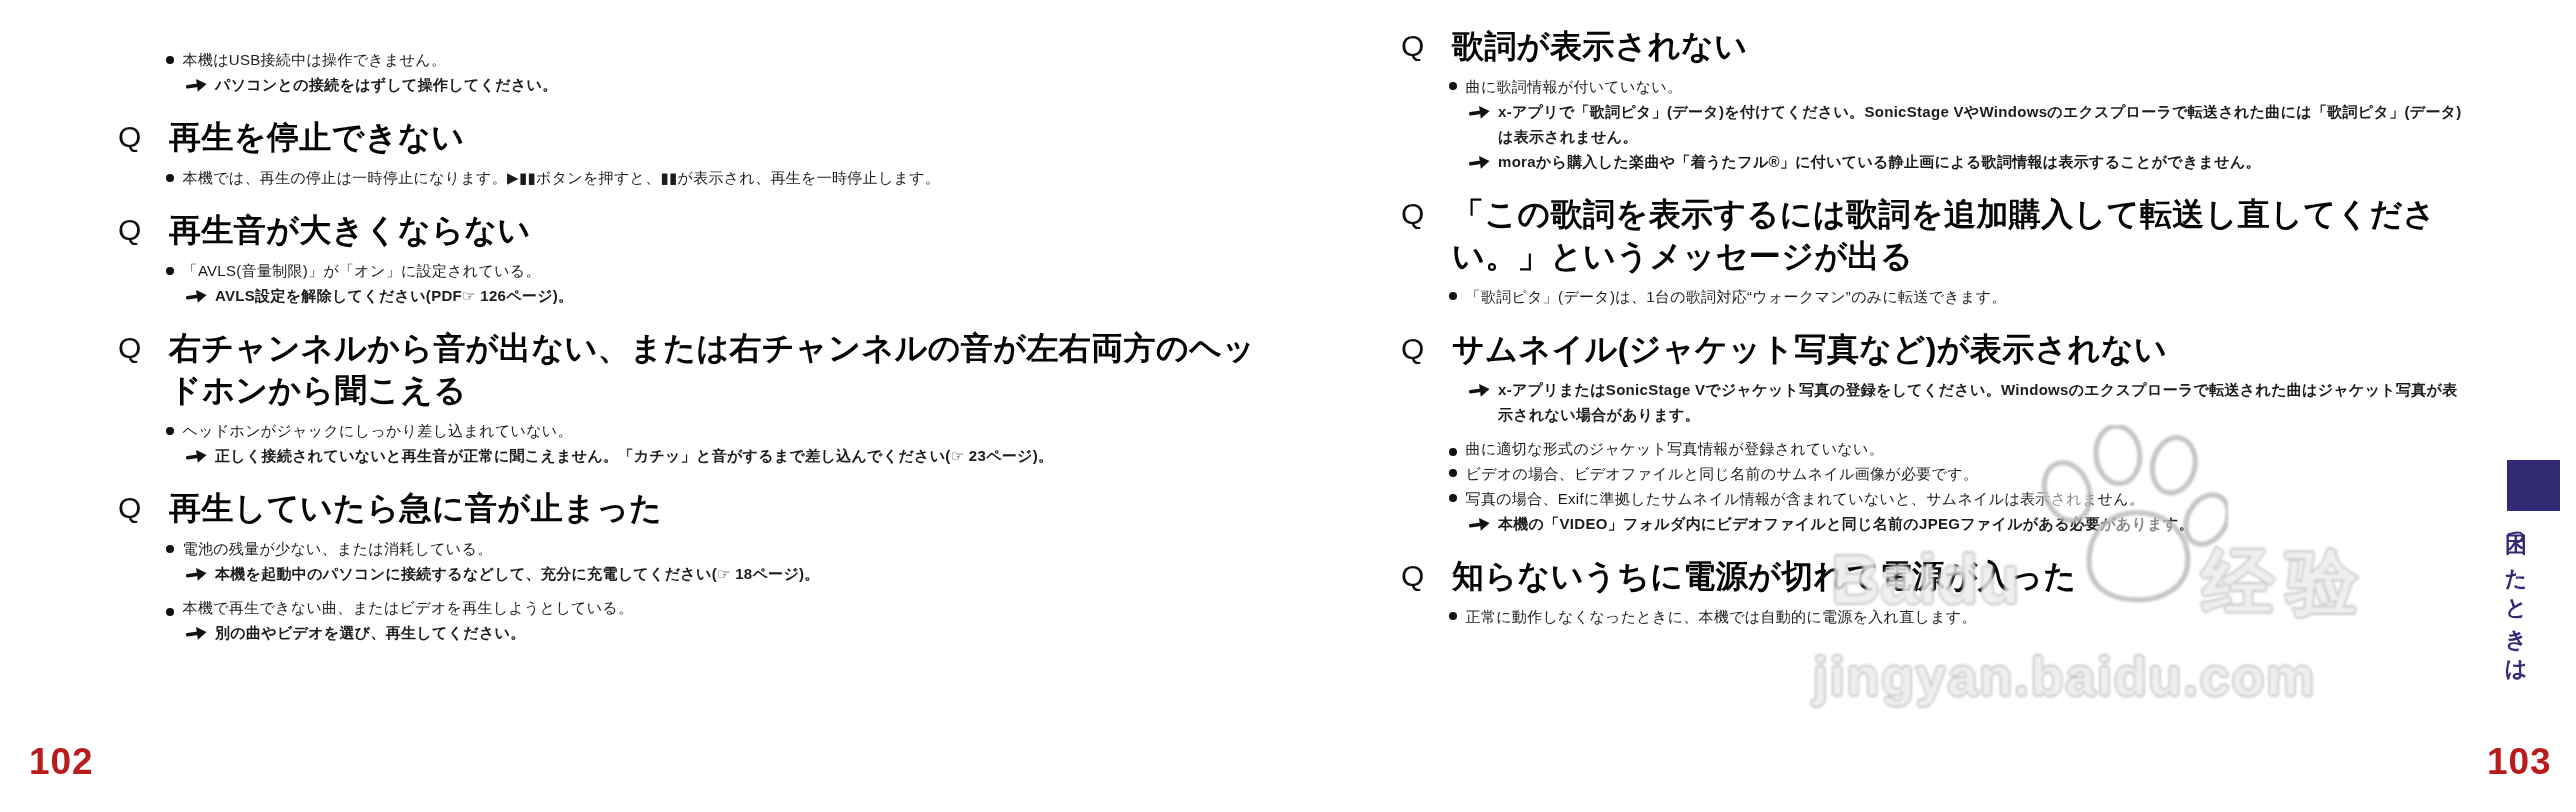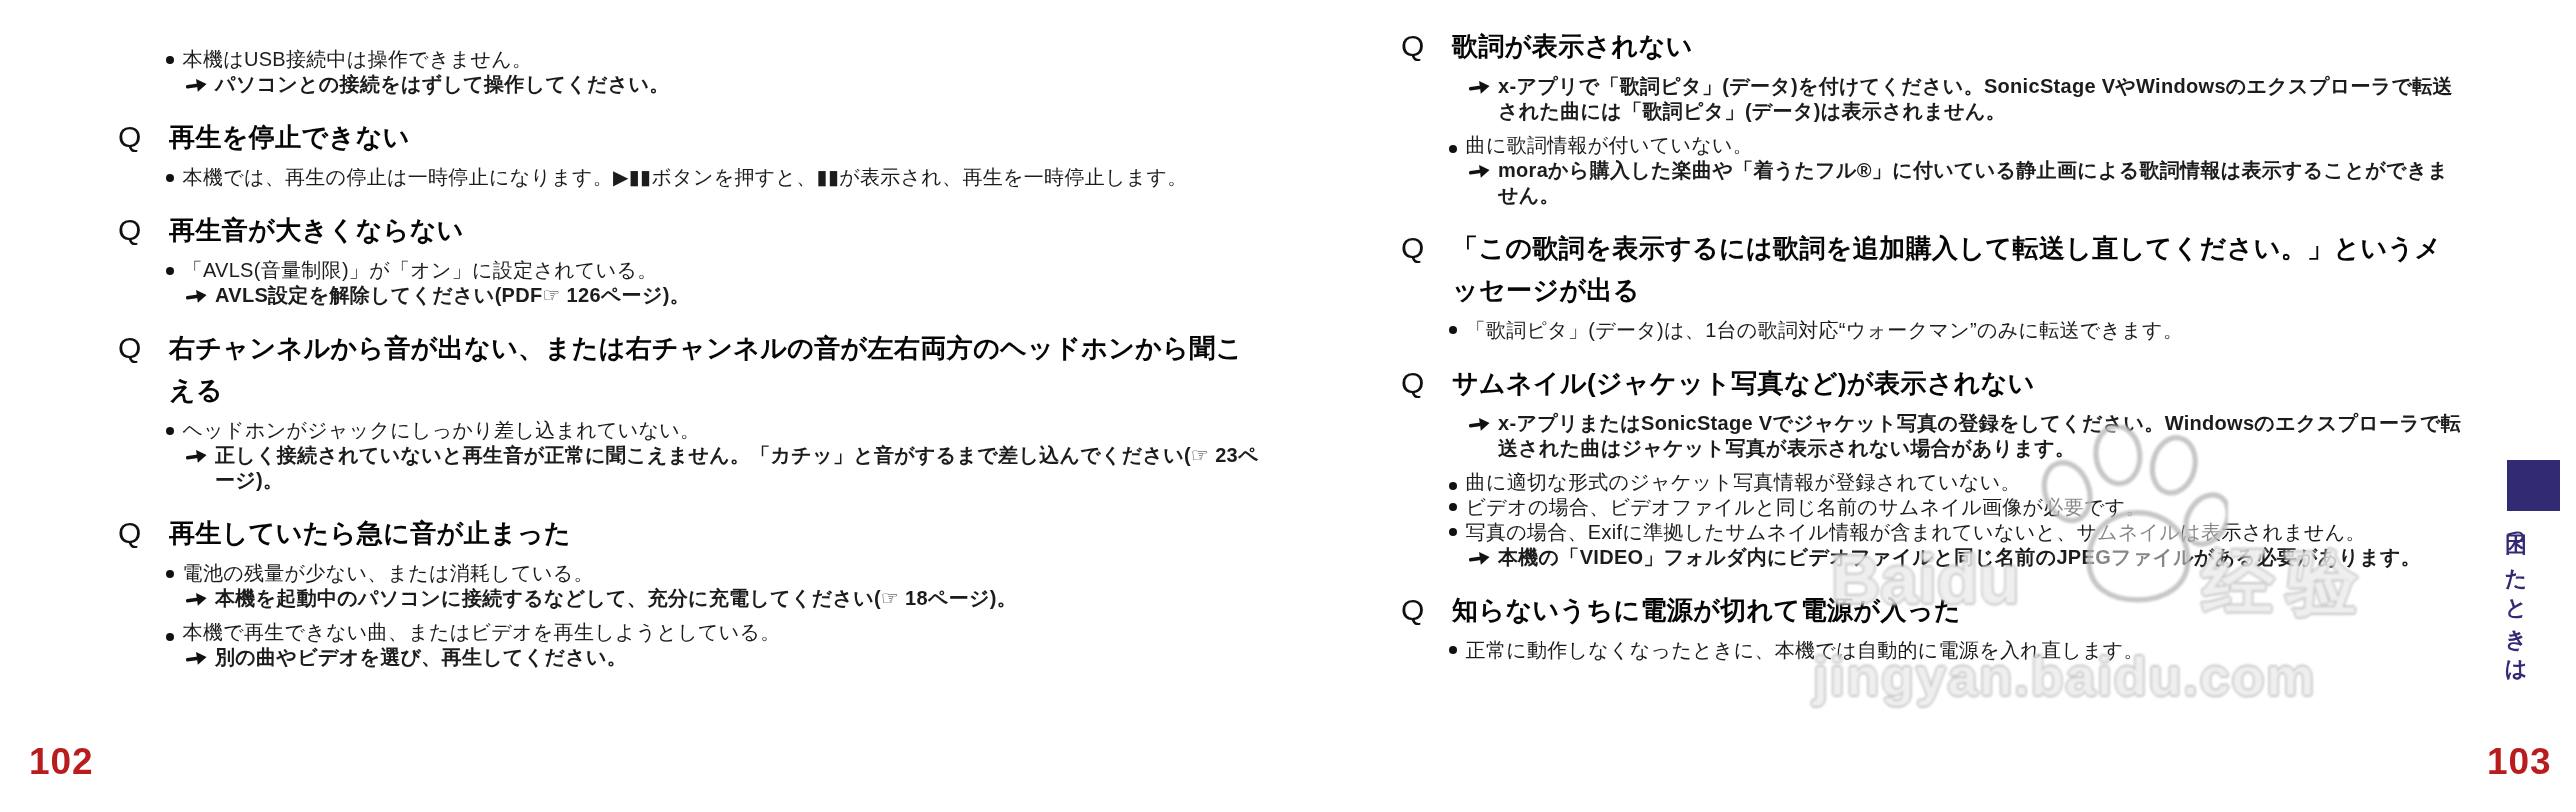--- a/index.html
+++ b/index.html
@@ -12,36 +12,36 @@
   .page-left{left:118px;top:47px;width:1145px;}
   .page-right{left:1401px;top:24.5px;width:1062px;}
 
   .qa-block{position:relative;}
   .q-row{display:flex;align-items:flex-start;margin:19px 0 7px 0;}
   .page-right .qa-block:first-child .q-row{margin-top:0;}
   .q-mark{
     flex:0 0 51px;font-size:30px;line-height:42px;font-weight:400;color:#101010;
   }
   .q-title{
-    margin:0;font-size:26px;line-height:42px;font-weight:700;color:#060606;
+    margin:0;font-size:32px;line-height:42px;font-weight:700;color:#060606;
     letter-spacing:0.4px;
   }
 
   .item{display:flex;align-items:flex-start;}
   .item.cause{margin-left:48px;}
   .item.remedy{margin-left:67px;font-weight:bold;}
   .remedy + .cause{margin-top:9px;align-items:center;}
   .marker{flex:0 0 auto;}
   .dot{
     width:7.9px;height:7.9px;border-radius:50%;background:#111;
     margin:8.7px 8.7px 0 0;display:inline-block;
   }
   .arrow-wrap{width:30px;padding-top:6.1px;}
   .item-text{
-    margin:0;font-size:20px;line-height:25px;color:#1c1c1c;
+    margin:0;font-size:15px;line-height:25px;color:#1c1c1c;
     letter-spacing:0.3px;
   }
 
   .page-num{
     position:absolute;font-size:37px;font-weight:700;color:#b91c1c;
     letter-spacing:0.9px;
   }
   .page-num-left{left:29px;top:741px;}
   .page-num-right{left:2487px;top:741px;}
 
@@ -172,32 +172,32 @@
     </div>
 </section>
 
 <section class="page page-right">
   <div id="right-content">
       <div class="qa-block">
         <div class="q-row">
           <span class="q-mark">Q</span>
           <h2 class="q-title">歌詞が表示されない</h2>
         </div>
+        <div class="item cause">
+          <span class="marker dot"></span>
+          <p class="item-text">曲に歌詞情報が付いていない。</p>
+        </div>
         <div class="item remedy">
   <span class="marker arrow-wrap"><svg width="23" height="15" viewBox="0 0 26 17" aria-hidden="true">
               <g transform="rotate(-8 13 8.5)">
                 <rect x="1" y="6.6" width="13.5" height="3.8" rx="1.6" fill="#111"></rect>
                 <path d="M13.5 1.2 L24.5 8.5 L13.5 15.8 Z" fill="#111"></path>
               </g>
             </svg></span>
 <p class="item-text">x-アプリで「歌詞ピタ」(データ)を付けてください。SonicStage VやWindowsのエクスプローラで転送された曲には「歌詞ピタ」(データ)は表示されません。</p>
-        </div>
-        <div class="item cause">
-          <span class="marker dot"></span>
-          <p class="item-text">曲に歌詞情報が付いていない。</p>
         </div>
         <div class="item remedy">
   <span class="marker arrow-wrap"><svg width="23" height="15" viewBox="0 0 26 17" aria-hidden="true">
               <g transform="rotate(-8 13 8.5)">
                 <rect x="1" y="6.6" width="13.5" height="3.8" rx="1.6" fill="#111"></rect>
                 <path d="M13.5 1.2 L24.5 8.5 L13.5 15.8 Z" fill="#111"></path>
               </g>
             </svg></span>
 <p class="item-text">moraから購入した楽曲や「着うたフル®」に付いている静止画による歌詞情報は表示することができません。</p>
         </div>

